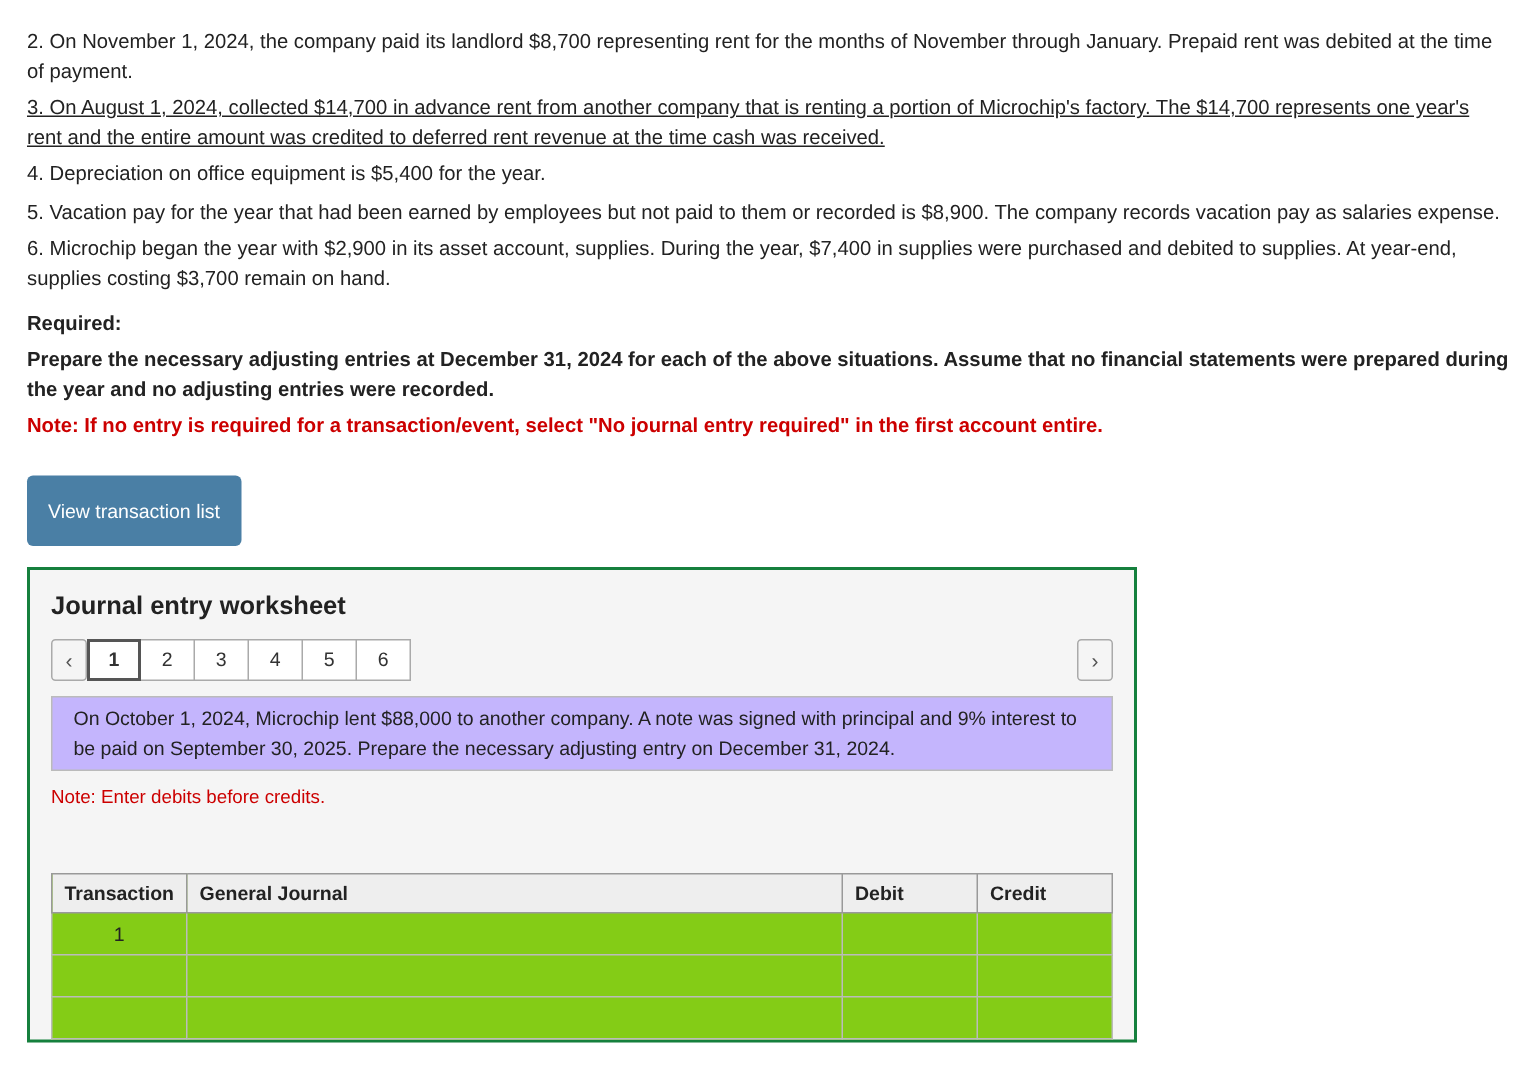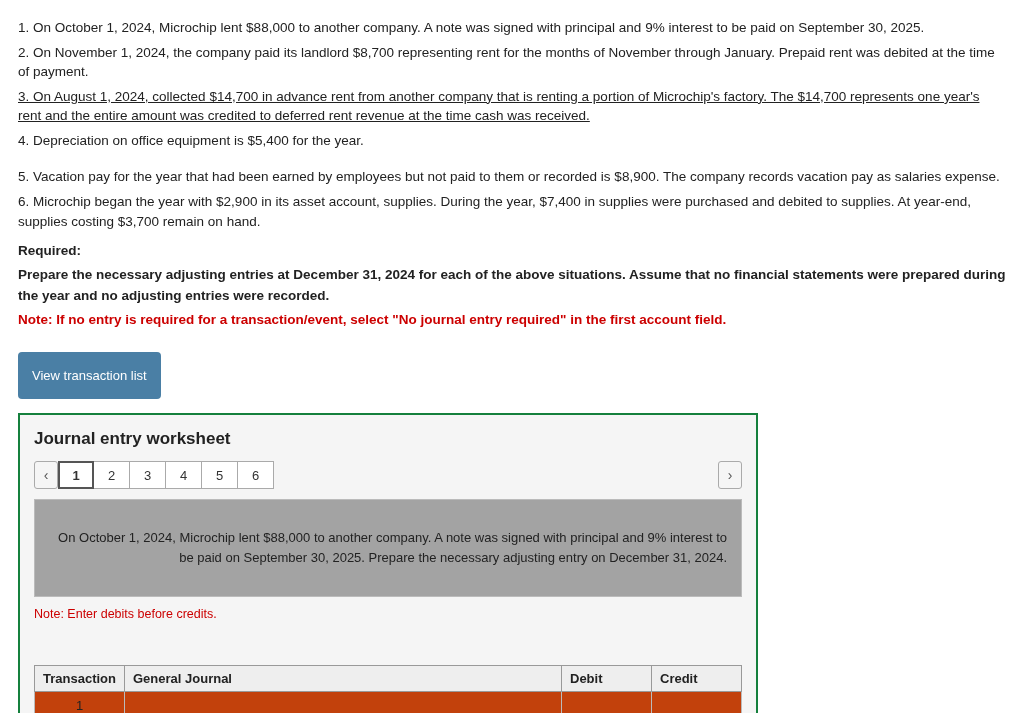--- a/index.html
+++ b/index.html
@@ -85,37 +85,36 @@
       font-weight: bold;
       z-index: 1;
     }
     .tab-spacer {
       flex: 1;
     }
     .tab-arrow-right {
       margin-left: auto;
     }
     .description-box {
-      background: #a3a3a3;
+      background: #c4b5fd;
       border: 1px solid #bbb;
-      padding: 28px 14px;
+      padding: 4px 14px;
       margin-bottom: 10px;
       font-size: 13px;
       line-height: 1.55;
-      text-align: right;
     }
     .note-debit {
       color: #cc0000;
       font-size: 12.5px;
       margin-bottom: 8px;
     }
     .journal-table {
       width: 100%;
       border-collapse: collapse;
-      background: #c2410c;
+      background: #84cc16;
       font-size: 13px;
       margin-top: 44px;
     }
     .journal-table th {
       border: 1px solid #999;
       background: #eee;
       padding: 5px 8px;
       text-align: left;
       font-weight: bold;
     }
@@ -135,33 +134,32 @@
     .col-debit { width: 90px; }
     .col-credit { width: 90px; }
   </style>
 </head>
 <body>
 
 
 
 
 <ol style="padding-left: 0px; margin-bottom: 10px; list-style: none;">
-<li style="margin-bottom: 5px; line-height: 1.45;">1. On October 1, 2024, Microchip lent $88,000 to another company. A note was signed with principal and 9% interest to be paid on September 30, 2025.</li>
     <li style="margin-bottom: 5px; line-height: 1.45;">2. On November 1, 2024, the company paid its landlord $8,700 representing rent for the months of November through January. Prepaid rent was debited at the time of payment.</li>
     <li style="margin-bottom: 5px; line-height: 1.45; text-decoration: underline;">3. On August 1, 2024, collected $14,700 in advance rent from another company that is renting a portion of Microchip's factory. The $14,700 represents one year's rent and the entire amount was credited to deferred rent revenue at the time cash was received.</li>
-    <li style="margin-bottom: 17px; line-height: 1.45;">4. Depreciation on office equipment is $5,400 for the year.</li>
+    <li style="margin-bottom: 6px; line-height: 1.45;">4. Depreciation on office equipment is $5,400 for the year.</li>
     <li style="margin-bottom: 5px; line-height: 1.45;">5. Vacation pay for the year that had been earned by employees but not paid to them or recorded is $8,900. The company records vacation pay as salaries expense.</li>
     <li style="margin-bottom: 5px; line-height: 1.45;">6. Microchip began the year with $2,900 in its asset account, supplies. During the year, $7,400 in supplies were purchased and debited to supplies. At year-end, supplies costing $3,700 remain on hand.</li>
   </ol>
 
 
 <div class="required-section">
   <p><strong>Required:</strong></p>
   <p>Prepare the necessary adjusting entries at December 31, 2024 for each of the above situations. Assume that no financial statements were prepared during the year and no adjusting entries were recorded.</p>
-  <p class="note-red">Note: If no entry is required for a transaction/event, select "No journal entry required" in the first account field.</p>
+  <p class="note-red">Note: If no entry is required for a transaction/event, select "No journal entry required" in the first account entire.</p>
 </div>
 
 
 <button class="btn-view">View transaction list</button>
 
 
 <div class="worksheet-container">
   <div class="worksheet-title">Journal entry worksheet</div>
 
   <div class="tabs-row">

